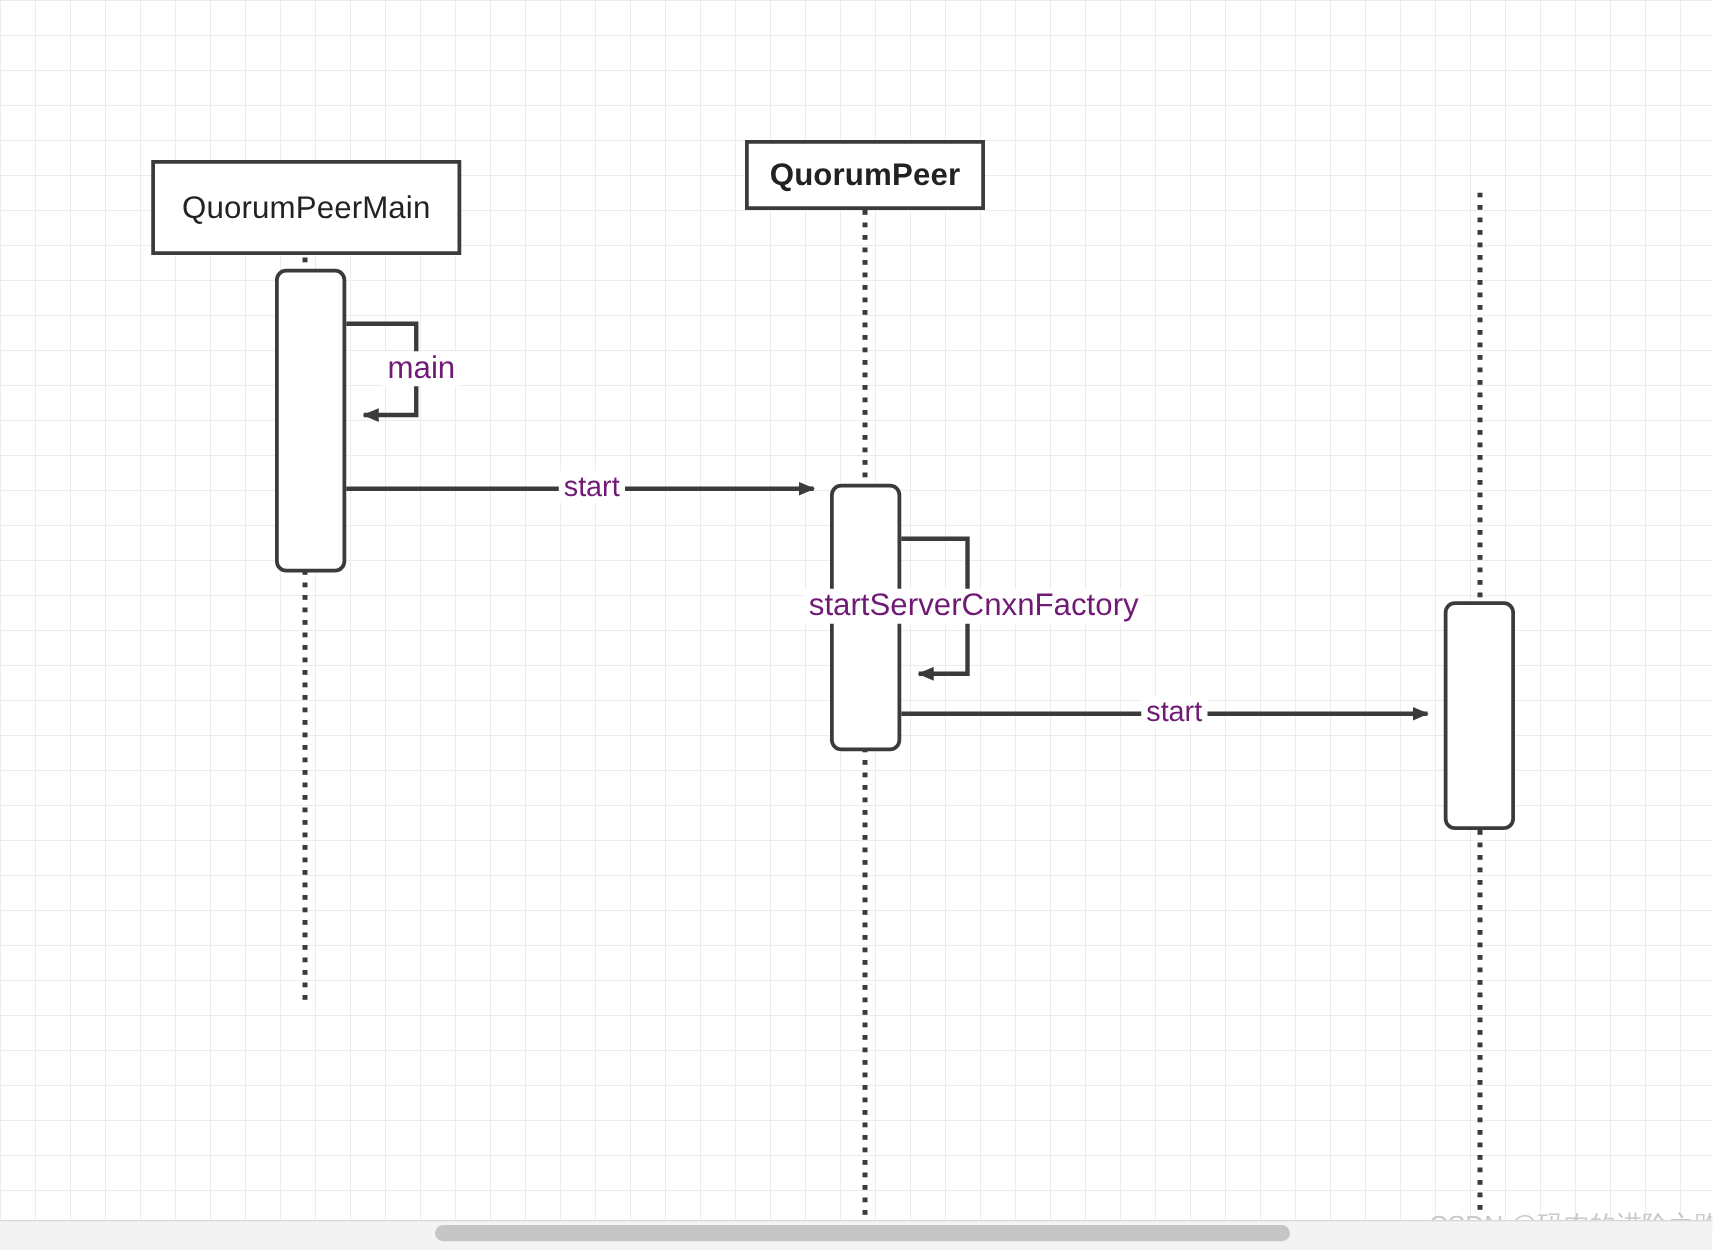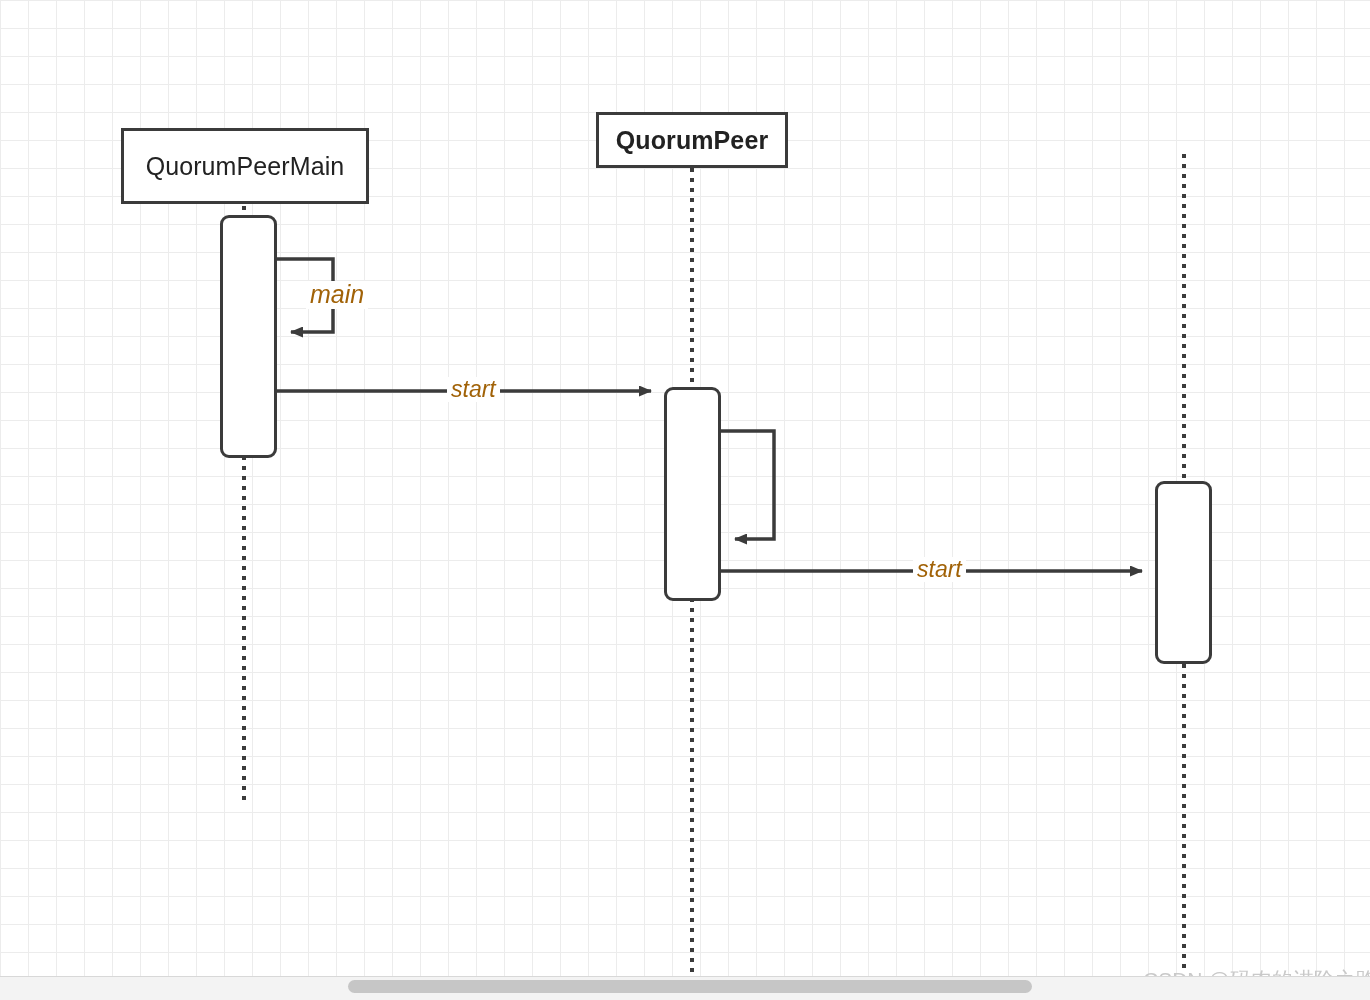--- a/index.html
+++ b/index.html
@@ -81,27 +81,26 @@
     box-sizing: border-box;
     background: #ffffff;
     border: 3px solid #3b3b3b;
     border-radius: 9px;
   }
 
   
   .msg-label {
     position: absolute;
     background: #ffffff;
-    color: #a16207;
+    color: #701a75;
     font-size: 23px;
     font-family: "Liberation Sans", sans-serif;
     white-space: nowrap;
     padding: 0 4px;
     line-height: 1.1;
-    font-style: italic;
   }
   .msg-label.big {
     font-size: 25px;
   }
 
   
   .hscrollbar-track {
     position: absolute;
     left: 0;
     top: 976px;
@@ -170,20 +169,21 @@
 
     <g>
       <path d="M 721 571 L 1142 571" fill="none" stroke="#3b3b3b" stroke-width="3.5" marker-end="url(#arrowhead-right)"></path>
     </g>
   </svg>
 
   <div class="msg-label big" style="left:306px; top:281px;">main</div>
 
   <div class="msg-label" style="left:447px; top:377px;">start</div>
 
+  <div class="msg-label big" style="left:643px; top:471px;">startServerCnxnFactory</div>
 
   <div class="msg-label" style="left:913px; top:557px;">start</div>
 
   <div class="participant-box" style="left:121px; top:116px; width:248px; height:76px;margin-top:12px;">
     <span class="participant-label">QuorumPeerMain</span>
   </div>
 
   <div class="participant-box" style="left:596px; top:112px; width:192px; height:56px;font-weight:bold;">
     <span class="participant-label">QuorumPeer</span>
   </div>

